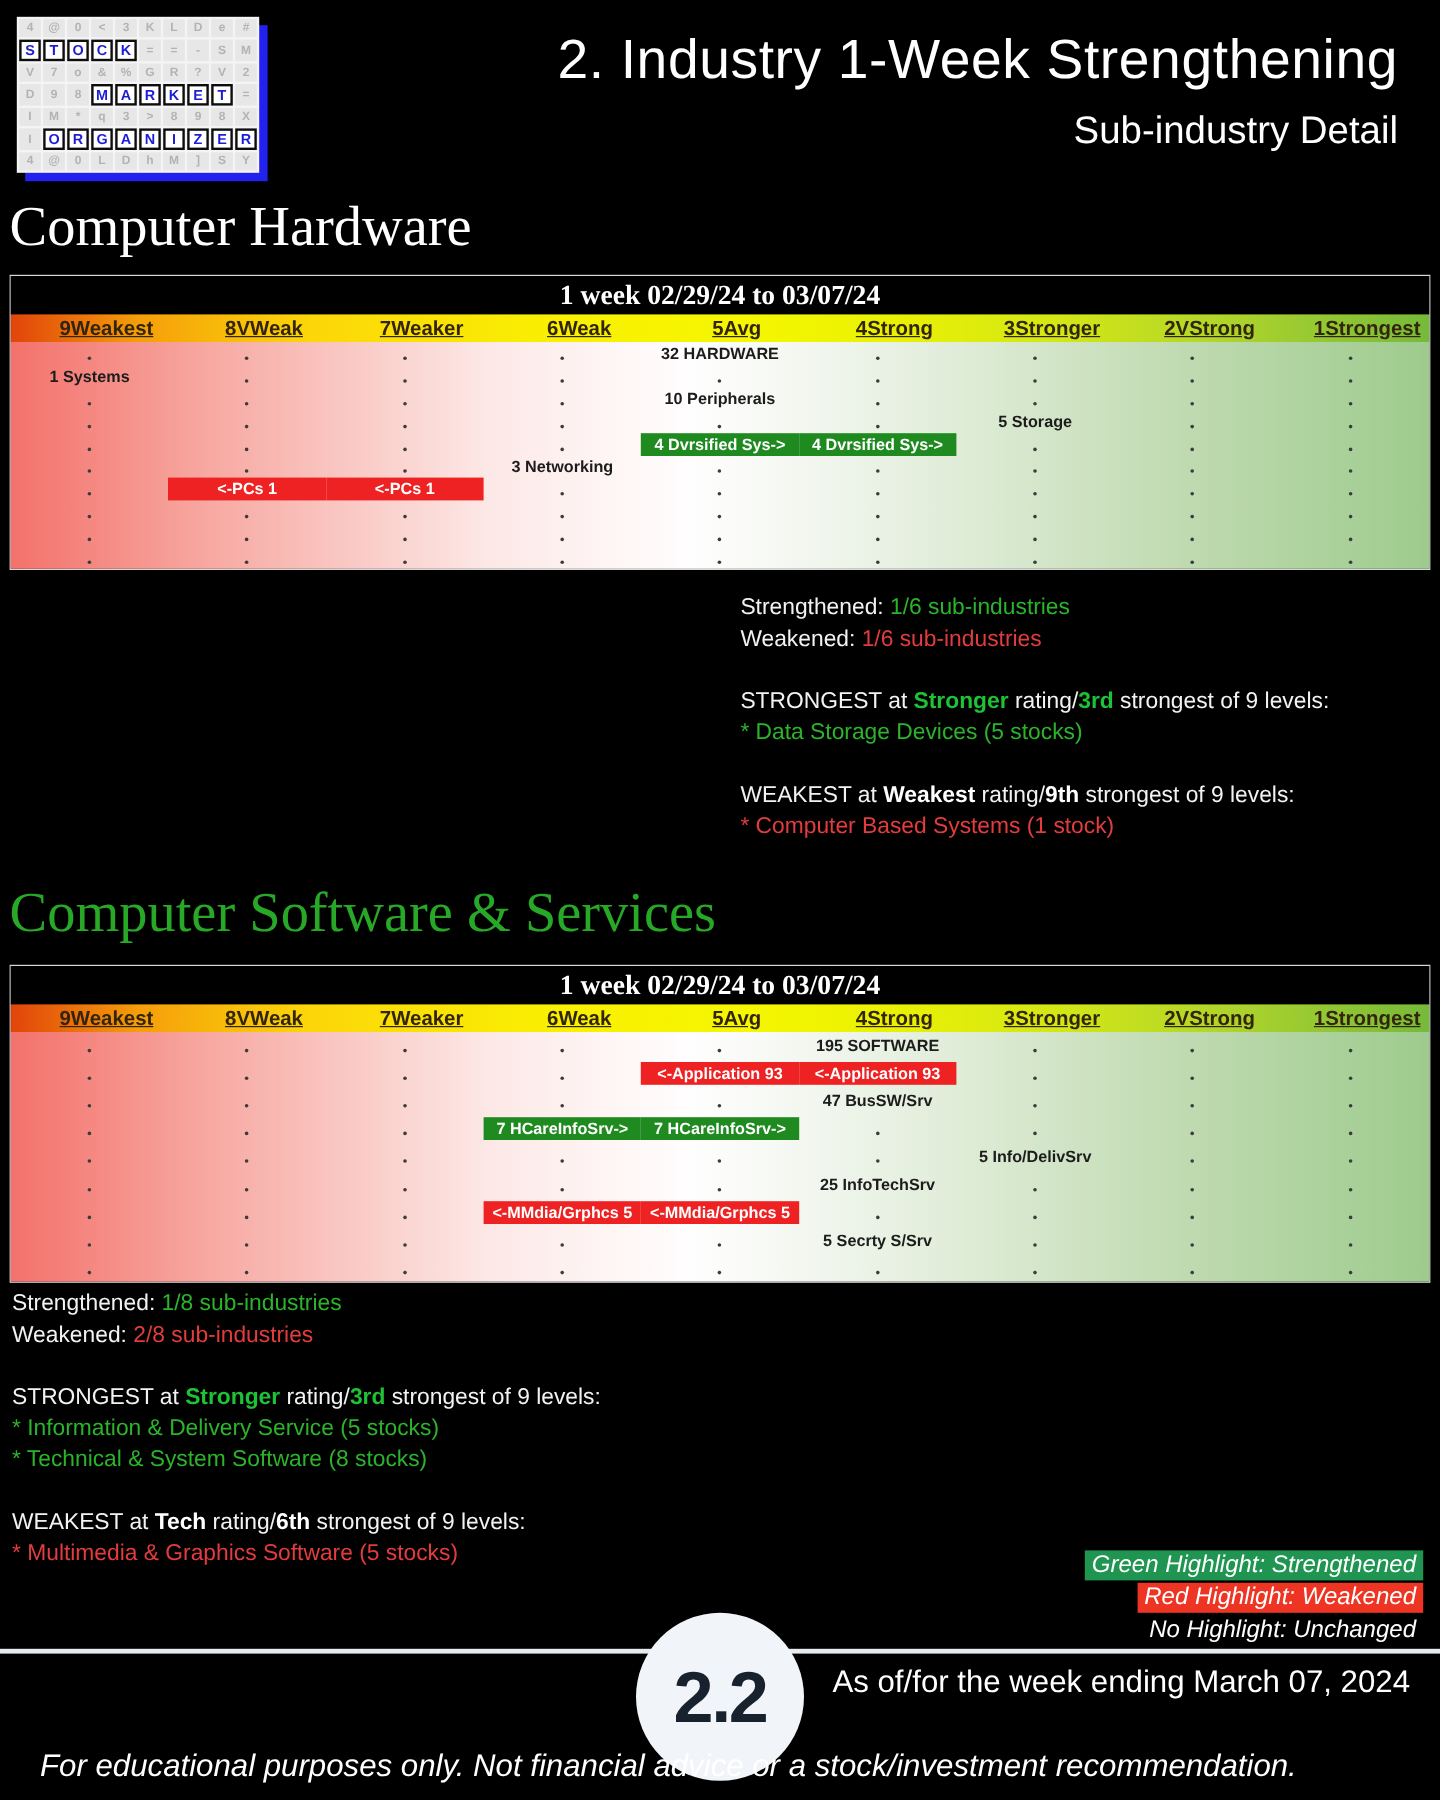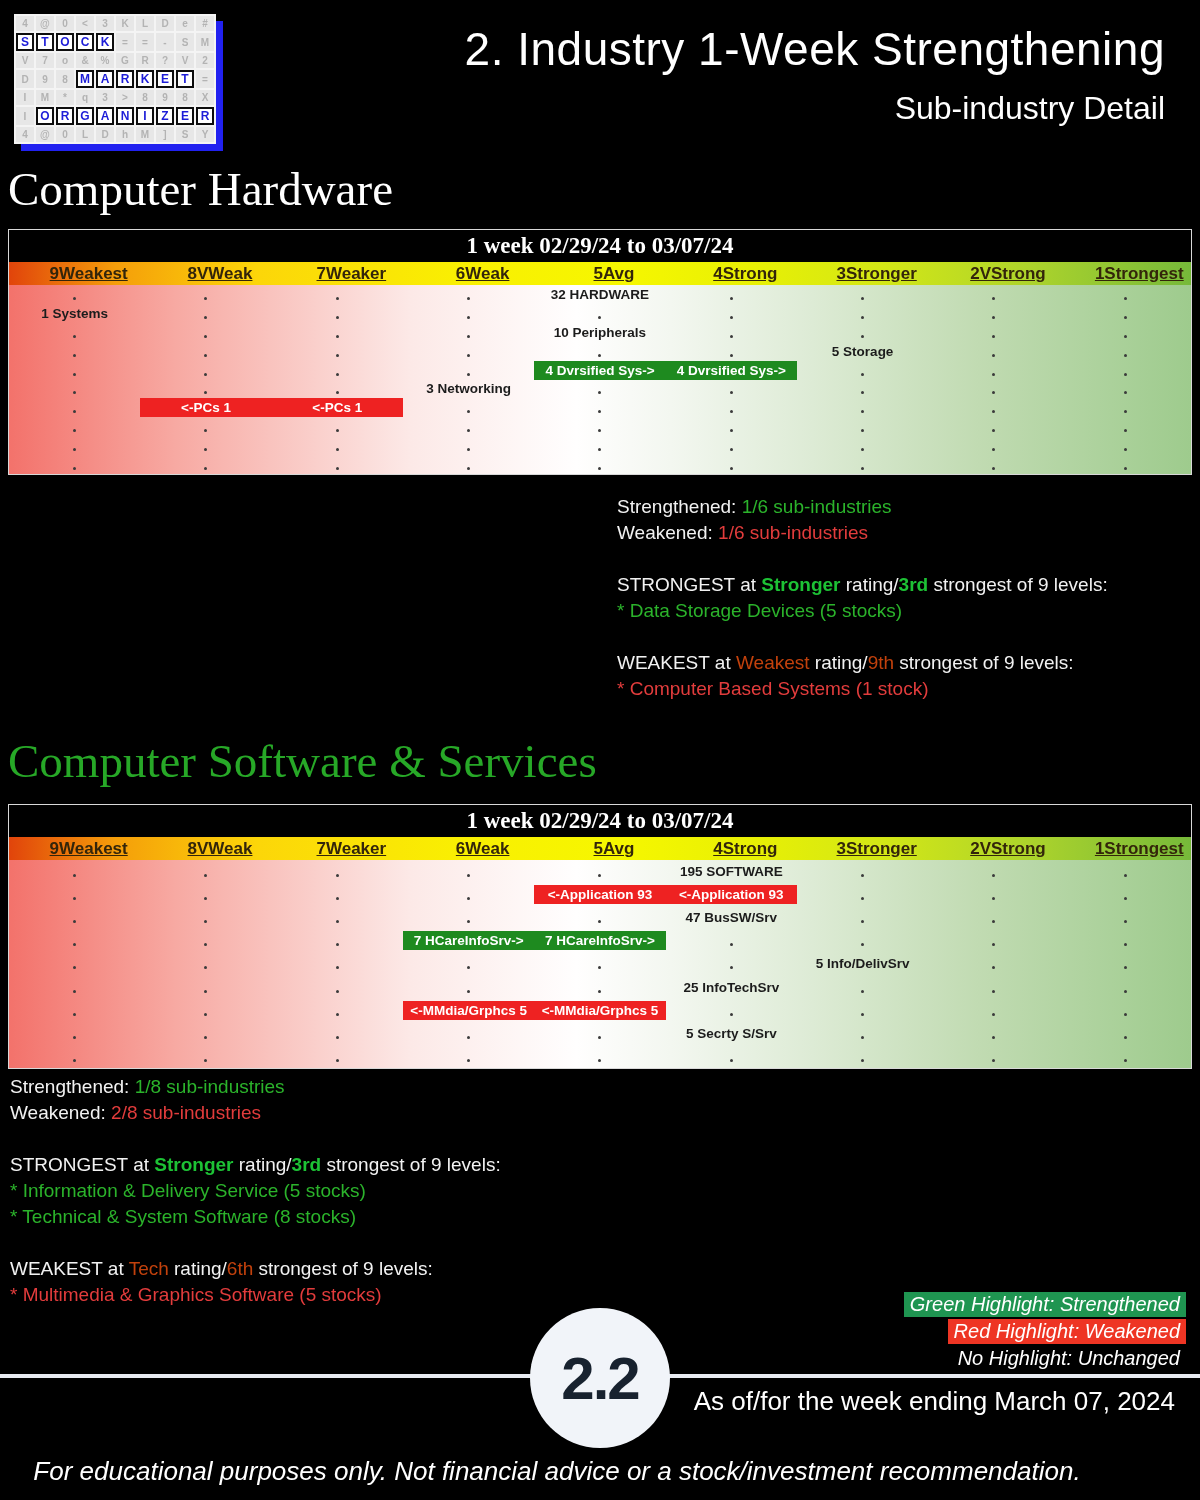--- a/index.html
+++ b/index.html
@@ -51,30 +51,30 @@
 
   
   .summary{position:absolute;font-size:19px;line-height:26px;}
   #summary-0{left:601px;top:494px;margin-left:16px;}
   #summary-1{left:10px;top:1074px;}
   .sline{white-space:nowrap;}
   .c-w{color:#f2f2f2;}
   .c-g{color:#2bb32b;}
   .c-r{color:#e23c3c;}
   .c-gb{color:#1dc235;font-weight:bold;}
-  .c-rb{color:#c2410c;font-weight:normal;}
+  .c-rb{color:#ffffff;font-weight:bold;}
 
   
   .legend{position:absolute;right:14px;top:1292px;display:flex;flex-direction:column;
           align-items:flex-end;gap:2px;text-align:center;}
   .leg-item{font-size:20px;font-style:italic;color:#fff;padding:1px 6px;white-space:nowrap;}
 
   
   .hline{position:absolute;left:0;top:1374px;width:1200px;height:4px;background:#e7eaf1;}
-  .badge{position:absolute;left:530px;top:1308px;width:140px;height:140px;border-radius:50%;
+  .badge{position:absolute;left:530px;top:1344px;width:140px;height:140px;border-radius:50%;
          background:#f1f4f9;display:flex;align-items:center;justify-content:center;}
   .badge-num{font-size:60px;font-weight:bold;color:#18222f;letter-spacing:-2px;}
   .asof{position:absolute;right:25px;top:1386px;color:#fff;font-size:26px;white-space:nowrap;}
   .disclaimer{position:absolute;left:0;top:1456px;width:1114px;text-align:center;color:#fff;
               font-size:26px;font-style:italic;}
 </style>
 </head>
 <body>
 
 <div class="logo">

